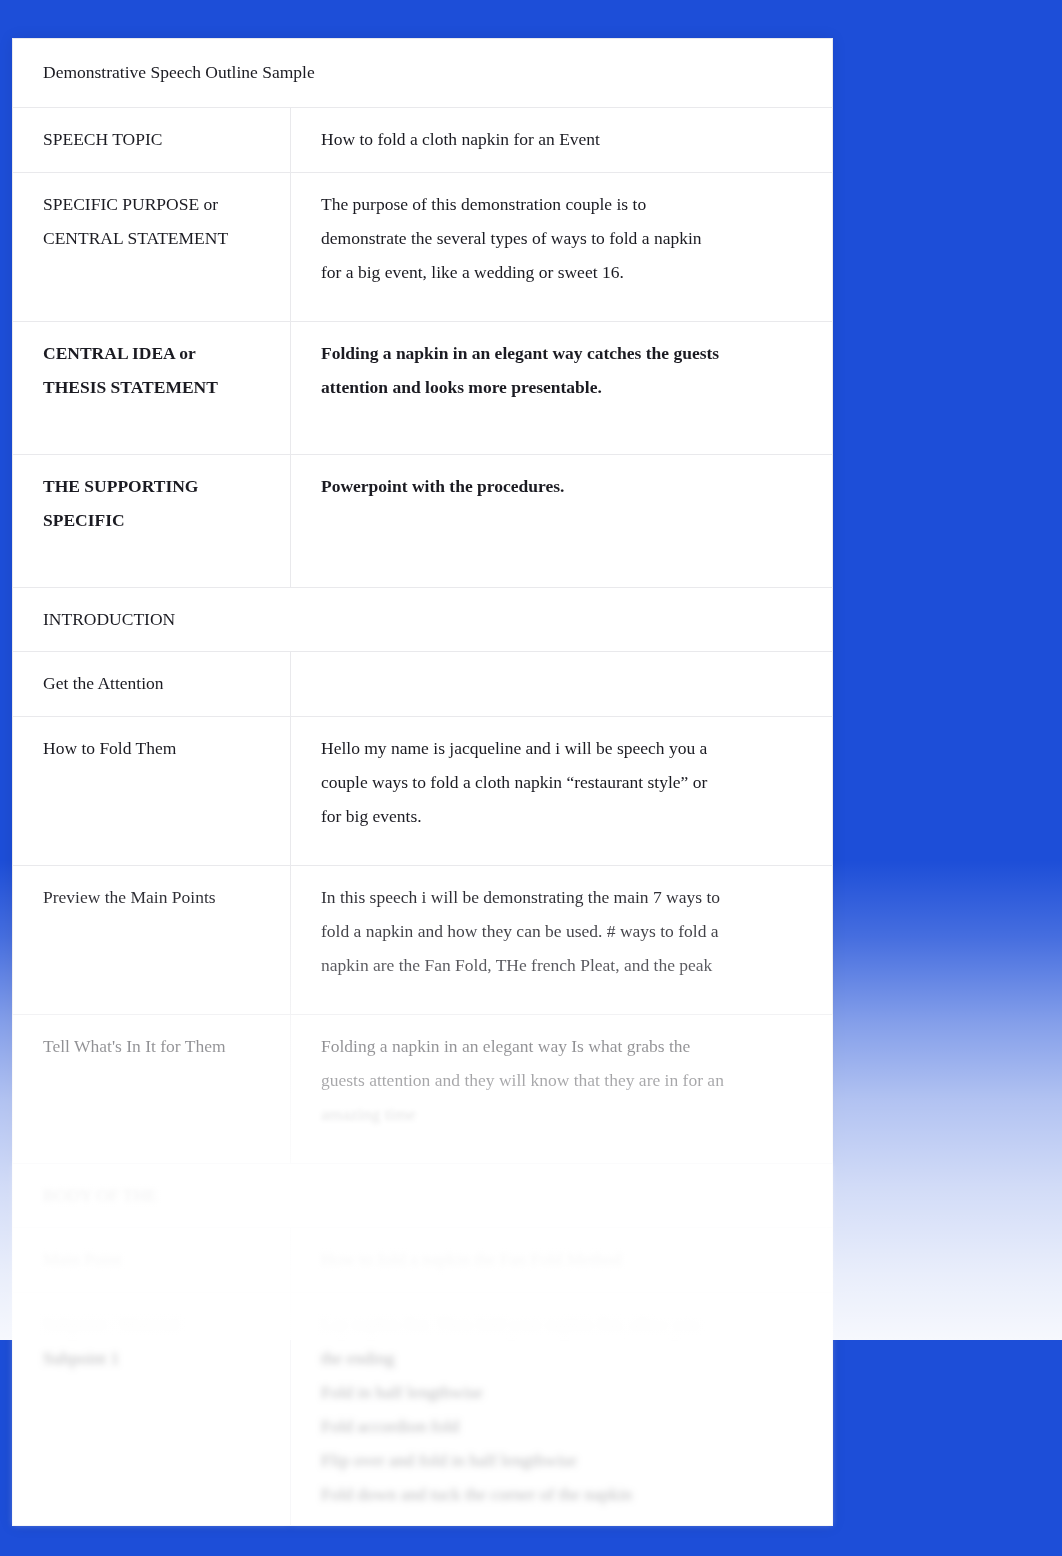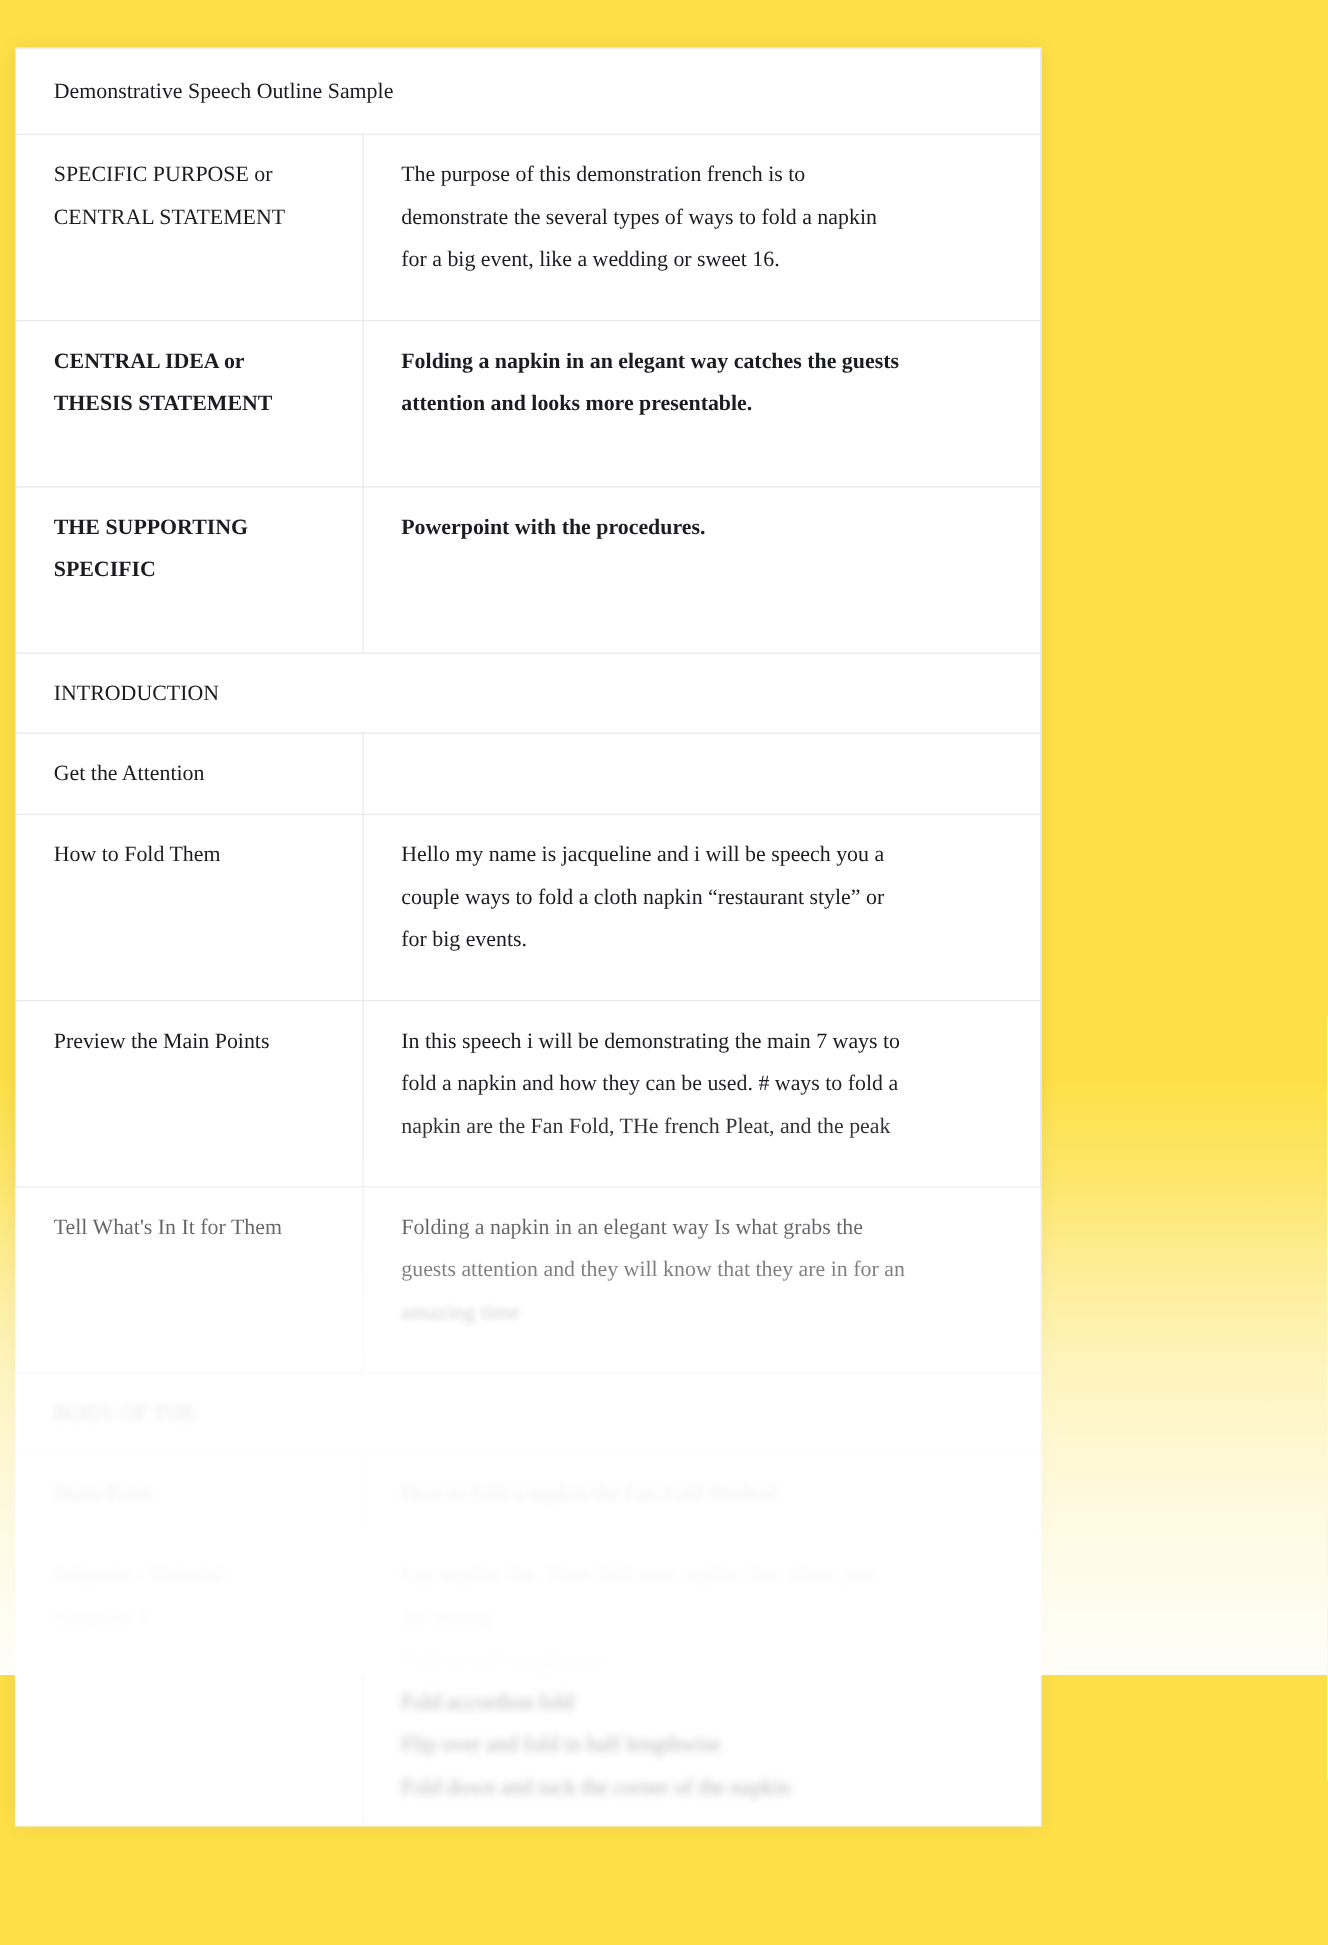--- a/index.html
+++ b/index.html
@@ -14,21 +14,21 @@
     overflow: hidden;
     font-family: "Liberation Serif", "DejaVu Serif", serif;
     color: #1b1b22;
     -webkit-font-smoothing: antialiased;
   }
 
   .page {
     position: relative;
     width: 1062px;
     height: 1556px;
-    background: #fde047;
+    background: #1d4ed8;
   }
 
   
   .doc-table {
     position: absolute;
     left: 12px;
     top: 38px;
     width: 820px;
     border-collapse: collapse;
     table-layout: fixed;
@@ -107,29 +107,35 @@
     <colgroup>
       <col class="col-label">
       <col class="col-value">
     </colgroup>
     <tbody>
 
       <tr class="row-full title-row">
         <td colspan="2" class="h-1">Demonstrative Speech Outline Sample</td>
       </tr>
 
+      <tr>
+        <td class="cap h-1">SPEECH TOPIC</td>
+        <td class="h-1">
+          <span class="line">How to fold a cloth napkin for an Event</span>
+        </td>
+      </tr>
 
 
       <tr>
         <td class="cap h-4">
           <span class="line">SPECIFIC PURPOSE or</span>
           <span class="line">CENTRAL STATEMENT</span>
         </td>
         <td class="h-4">
-          <span class="line">The purpose of this demonstration french is to</span>
+          <span class="line">The purpose of this demonstration couple is to</span>
           <span class="line">demonstrate the several types of ways to fold a napkin</span>
           <span class="line">for a big event, like a wedding or sweet 16.</span>
         </td>
       </tr>
 
       <tr>
         <td class="cap h-3">
           <span class="line">CENTRAL IDEA or</span>
           <span class="line">THESIS STATEMENT</span>
         </td>

